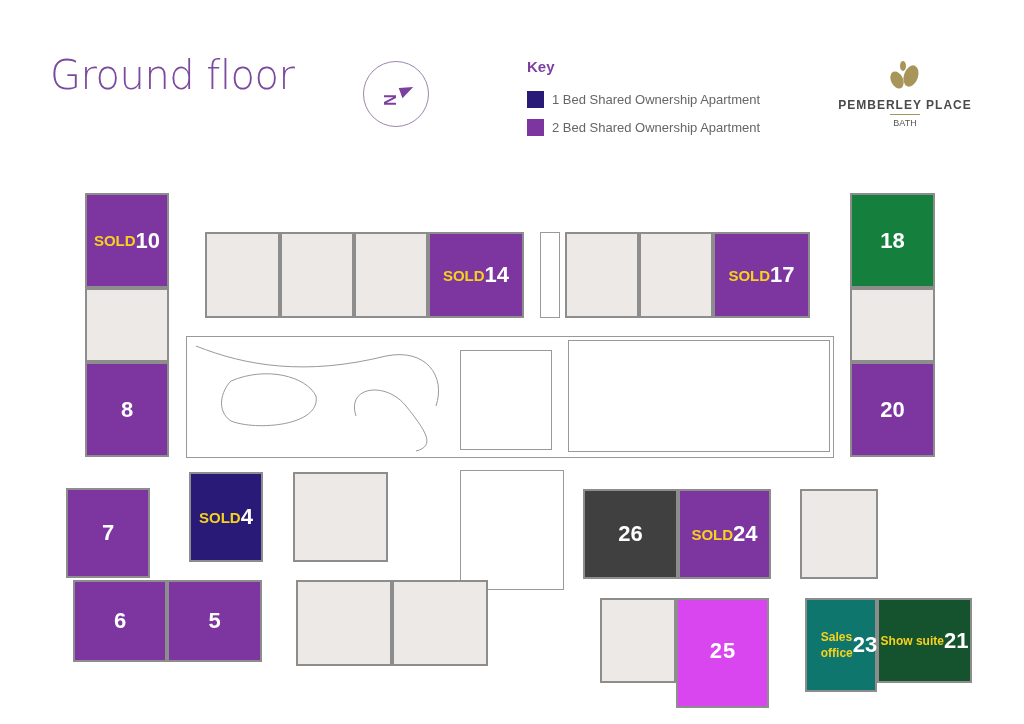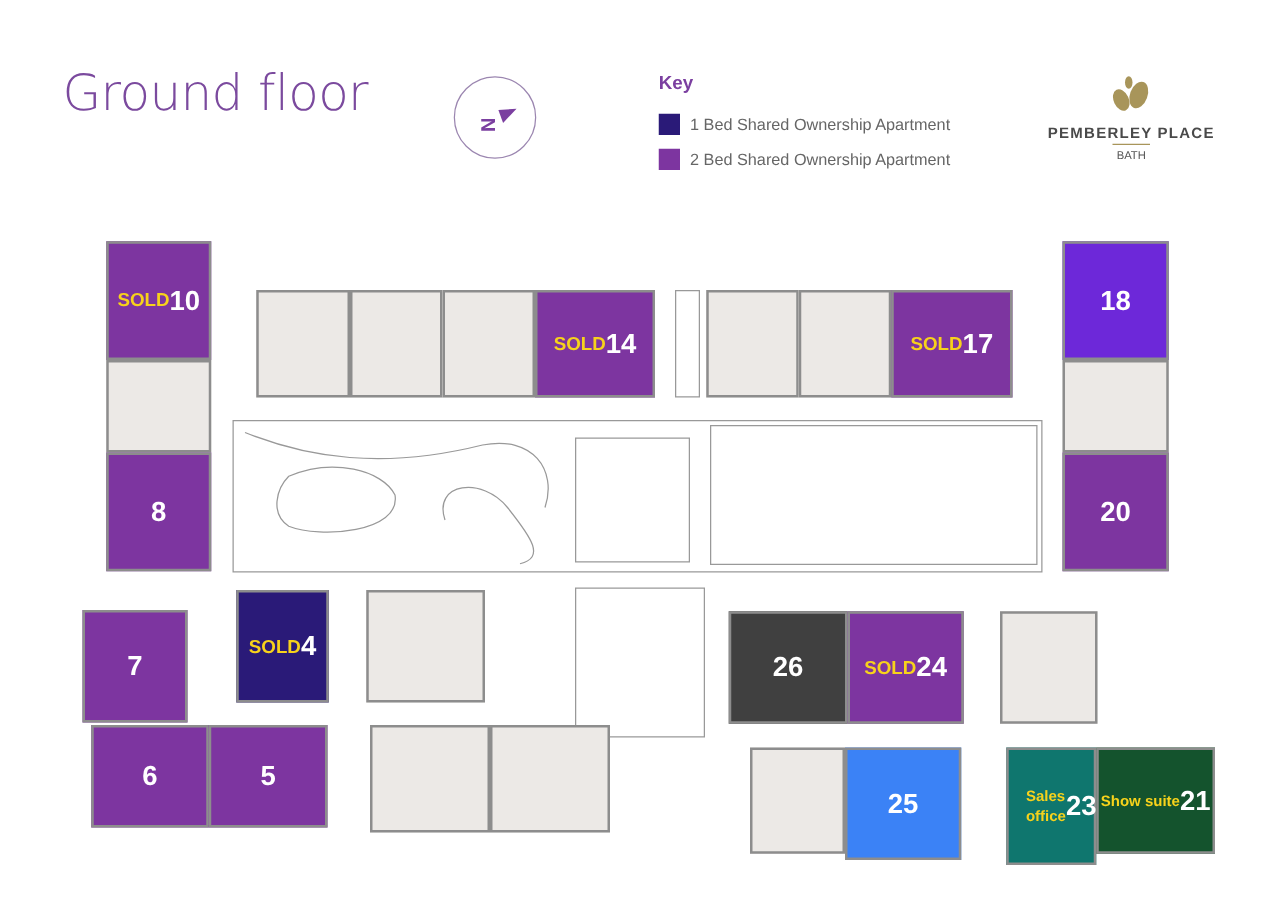--- a/index.html
+++ b/index.html
@@ -90,21 +90,21 @@
     <span class="num">14</span>
   </div>
   <div class="wall" style="left:540px;top:232px;width:20px;height:86px;"></div>
   <div class="grey" style="left:565px;top:232px;width:74px;height:86px;"></div>
   <div class="grey" style="left:639px;top:232px;width:74px;height:86px;"></div>
   <div class="unit" style="left:713px;top:232px;width:97px;height:86px;background:#7d35a0;">
     <span class="sold">SOLD</span>
     <span class="num">17</span>
   </div>
 
-  <div class="unit" style="left:850px;top:193px;width:85px;height:95px;background:#6d28d9;">
+  <div class="unit" style="left:850px;top:193px;width:85px;height:95px;background:#15803d;">
     <span class="num">18</span>
   </div>
   <div class="grey" style="left:850px;top:288px;width:85px;height:74px;"></div>
   <div class="unit" style="left:850px;top:362px;width:85px;height:95px;background:#7d35a0;">
     <span class="num">20</span>
   </div>
 
   <div class="unit" style="left:66px;top:488px;width:84px;height:90px;background:#7d35a0;">
     <span class="num">7</span>
   </div>
@@ -126,21 +126,21 @@
   <div class="unit" style="left:583px;top:489px;width:95px;height:90px;background:#404040;">
     <span class="num">26</span>
   </div>
   <div class="unit" style="left:678px;top:489px;width:93px;height:90px;background:#7d35a0;">
     <span class="sold">SOLD</span>
     <span class="num">24</span>
   </div>
   <div class="grey" style="left:800px;top:489px;width:78px;height:90px;"></div>
 
   <div class="grey" style="left:600px;top:598px;width:76px;height:85px;"></div>
-  <div class="unit" style="left:676px;top:598px;width:93px;height:90px;background:#3b82f6;">
+  <div class="unit" style="left:676px;top:598px;width:93px;height:110px;background:#d946ef;font-family:Liberation Mono, monospace;">
     <span class="num">25</span>
   </div>
   <div class="unit" style="left:805px;top:598px;width:72px;height:94px;background:#0f766e;padding-left:16px;">
     <span class="note">Sales office</span>
     <span class="num">23</span>
   </div>
   <div class="unit" style="left:877px;top:598px;width:95px;height:85px;background:#14532d;">
     <span class="note">Show suite</span>
     <span class="num">21</span>
   </div>

